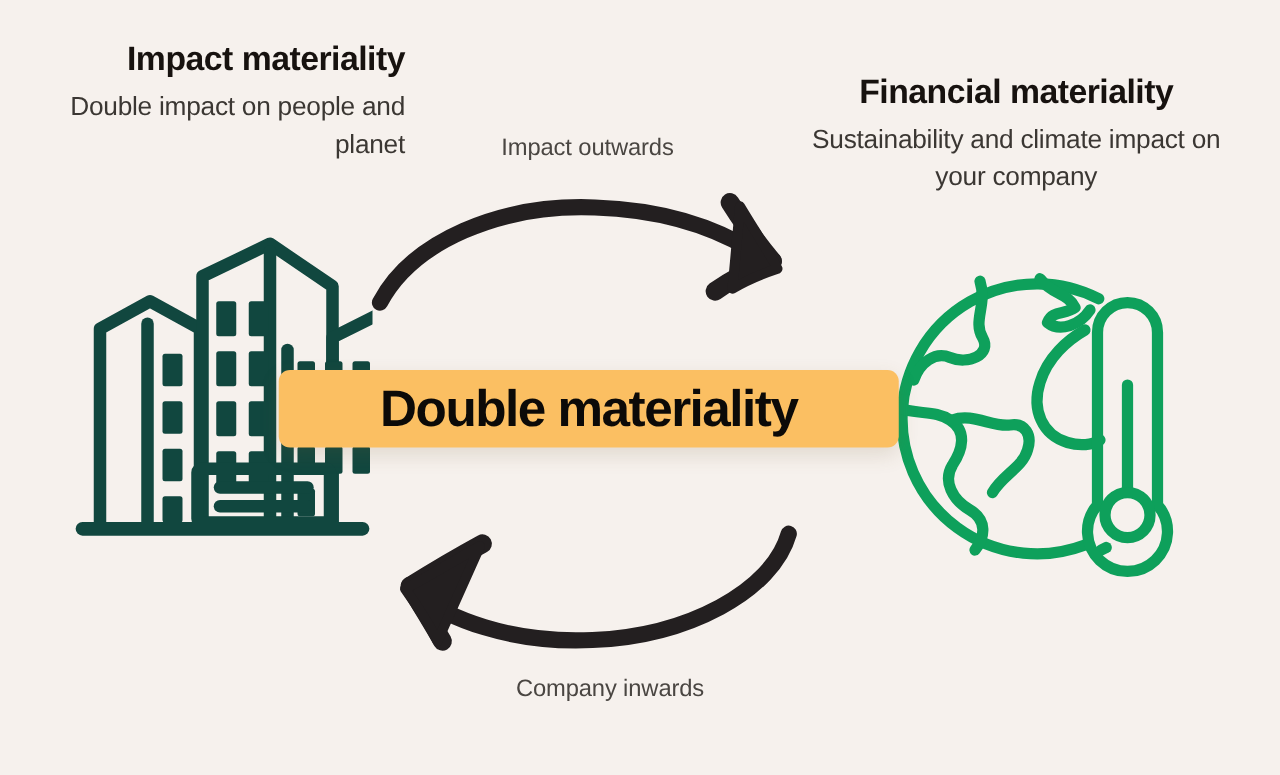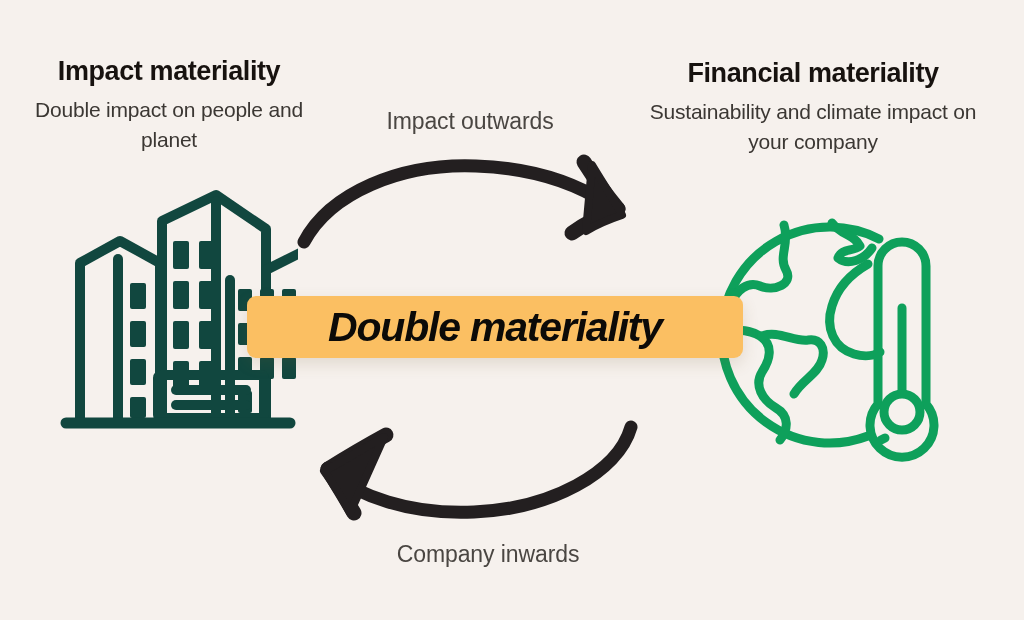--- a/index.html
+++ b/index.html
@@ -38,58 +38,57 @@
     white-space: nowrap;
   }
   .subtitle {
     font-size: 21px;
     color: #3b3733;
     line-height: 1.42;
     margin: 8px 0 0 0;
     letter-spacing: -0.2px;
   }
 
-  #left-text  { left: 14px;  top: 56px;  width: 310px; }
+  #left-text  { left: 14px;  top: 32px;  width: 310px; text-align: right; }
   #right-text { left: 648px; top: 58px;  width: 330px; }
 
   
   .arrow-caption {
     position: absolute;
-    font-size: 23px;
+    font-size: 19px;
     color: #4a4642;
     letter-spacing: -0.1px;
     text-align: center;
     white-space: nowrap;
   }
   #caption-outwards { left: 365px; top: 108px; width: 210px; }
   #caption-inwards  { left: 383px; top: 541px; width: 210px; }
 
   
   .icon-box { position: absolute; }
   #building-icon { left: 58px;  top: 185px; width: 240px; height: 245px; }
   #globe-icon    { left: 682px; top: 208px; width: 282px; height: 272px; }
 
   
   #arrow-top    { position: absolute; left: 296px; top: 145px; width: 350px; height: 125px; }
   #arrow-bottom { position: absolute; left: 286px; top: 415px; width: 360px; height: 120px; }
 
   
   #center-banner {
     position: absolute;
-    left: 247px;
+    left: 223px;
     top: 296px;
     width: 496px;
     height: 62px;
     background: #fbbf62;
     border-radius: 9px;
     display: flex;
     align-items: center;
     justify-content: center;
     box-shadow: 0 6px 16px rgba(120, 95, 50, 0.16);
-    font-style: italic;
   }
   #center-banner-label {
     font-size: 41px;
     font-weight: bold;
     color: #0c0a08;
     letter-spacing: -1.2px;
     white-space: nowrap;
     line-height: 1;
   }
 </style>

